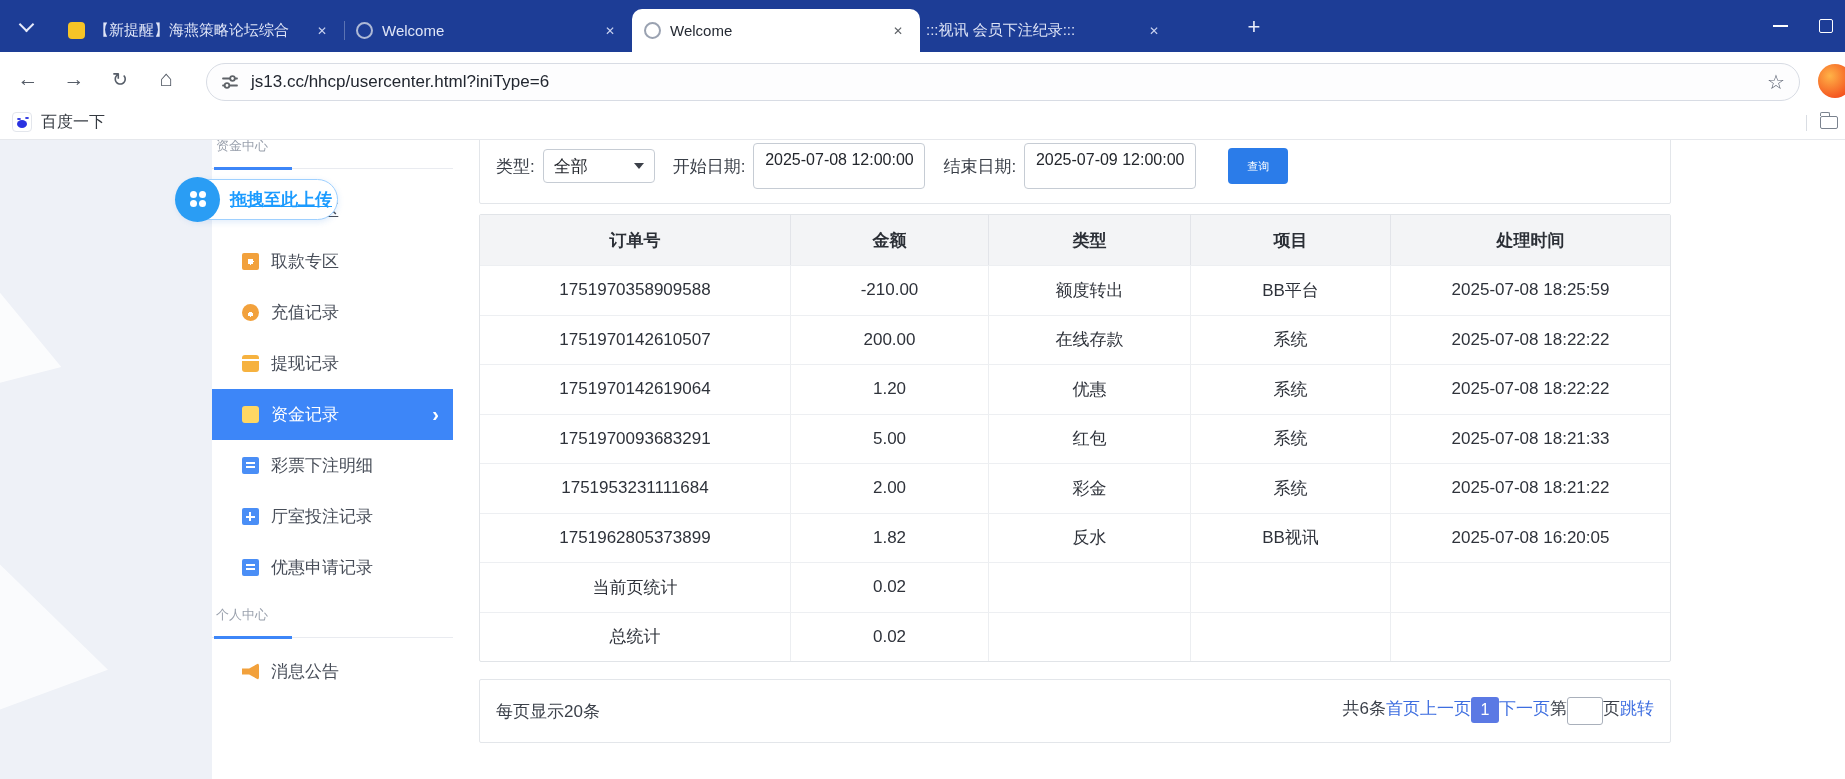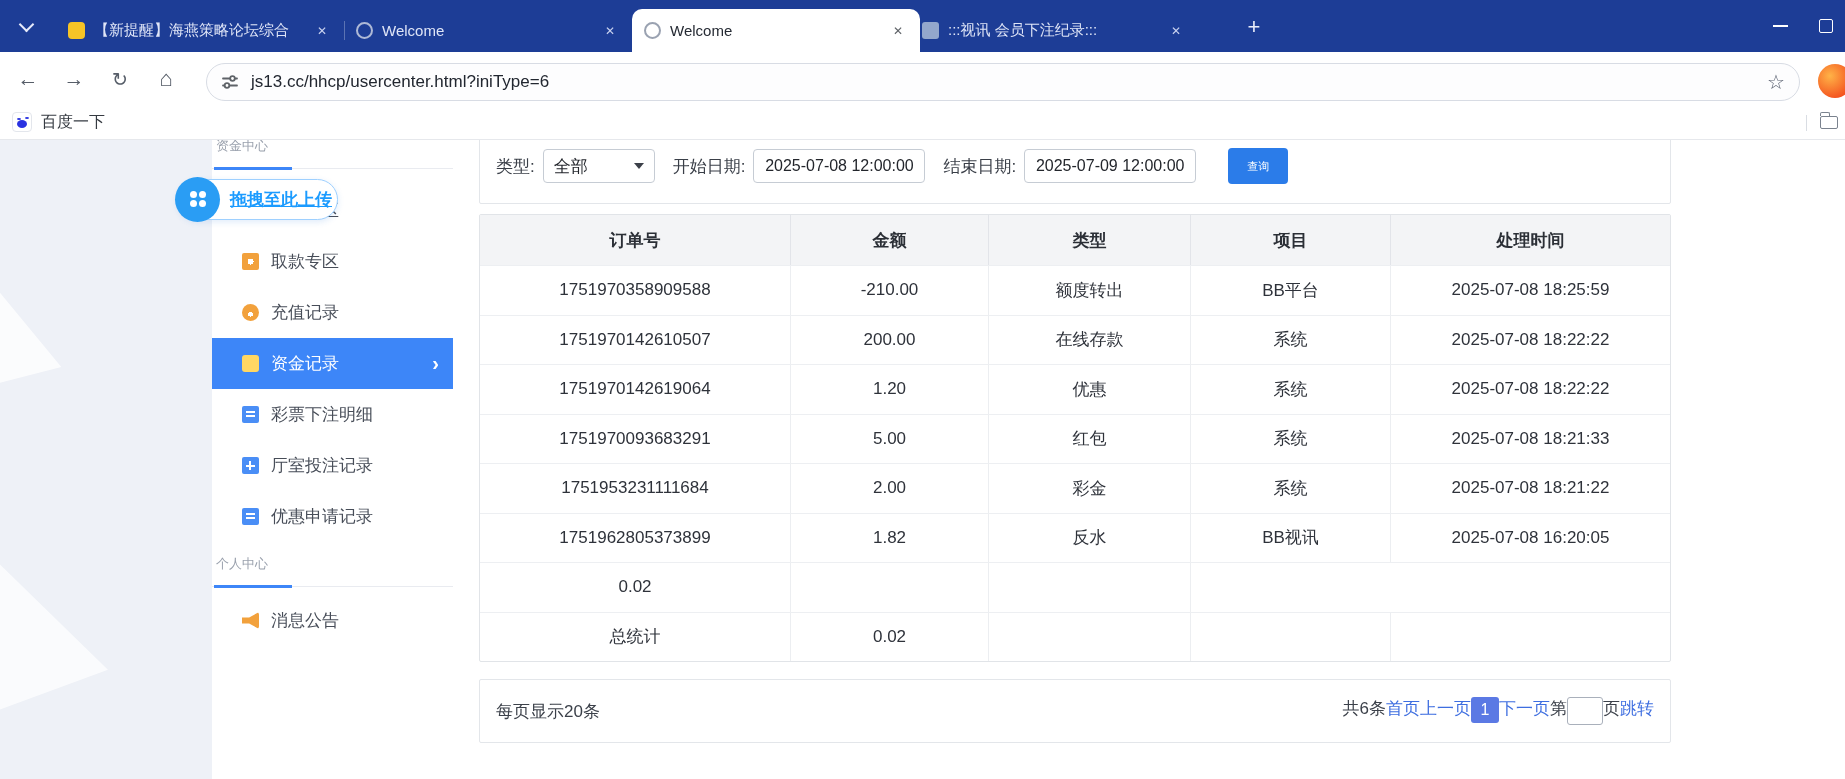--- a/index.html
+++ b/index.html
@@ -98,21 +98,21 @@
   .upload-label{position:absolute;left:52px;top:0;line-height:39px;font-size:17px;font-weight:bold;
     color:var(--upload-blue);text-decoration:underline;white-space:nowrap;}
   
   .filter-box{position:absolute;left:479px;top:-12px;width:1192px;height:76px;box-sizing:border-box;
     border:1px solid #e3e6ea;border-radius:2px;background:#fff;display:flex;align-items:center;padding-left:16px;}
   .flabel{font-size:17px;color:#3a3f48;white-space:nowrap;}
   .fselect{width:112px;height:34px;box-sizing:border-box;border:1px solid #c6ccd4;border-radius:4px;background:#fff;
     display:flex;align-items:center;justify-content:space-between;padding:0 10px;margin:0 18px 0 8px;
     font-size:17px;color:#23262c;cursor:pointer;}
   .caret{width:0;height:0;border-left:5px solid transparent;border-right:5px solid transparent;border-top:6px solid #3c4049;}
-  .finput{width:172px;height:34px;box-sizing:border-box;border:1px solid #c6ccd4;border-radius:4px;background:#fff;
+  .finput{width:172px;height:46px;box-sizing:border-box;border:1px solid #c6ccd4;border-radius:4px;background:#fff;
     line-height:32px;text-align:center;font-size:16px;color:#23262c;margin:0 18px 0 8px;white-space:nowrap;cursor:text;}
   .fbtn{width:60px;height:36px;background:var(--btn-blue);color:#fff;border-radius:4px;font-size:11px;
     line-height:36px;text-align:center;margin-left:14px;cursor:pointer;}
   
   .table{position:absolute;left:479px;top:74px;width:1192px;box-sizing:border-box;border:1px solid #e1e4e8;border-radius:2px;background:#fff;}
   .grid5{display:grid;grid-template-columns:310px 198px 202px 200px 280px;}
   .thead{height:50px;background:var(--thead-bg);}
   .hcell{display:flex;align-items:center;justify-content:center;font-size:17px;font-weight:bold;color:#2b2f36;}
   .hcell+.hcell{border-left:1px solid #e2e4e9;}
   .trow{height:48.5px;border-top:1px solid #edeff2;}
@@ -152,21 +152,21 @@
       <div class="tab sep" style="left: 344px;">
     <span class="favicon globe-favicon"></span>
     <span class="title">Welcome</span>
     <span class="close">✕</span>
   </div>
       <div class="tab active" style="left: 632px;">
     <span class="favicon globe-favicon"></span>
     <span class="title">Welcome</span>
     <span class="close">✕</span>
   </div>
-      <div class="tab" style="left: 910px; justify-content: flex-end;">
+      <div class="tab" style="left: 888px; justify-content: flex-end;">
     <span class="favicon video-favicon"></span>
     <span class="title">:::视讯 会员下注纪录:::</span>
     <span class="close">✕</span>
   </div>
     </div>
 
   <div class="navbar">
     <span class="nav-ic n1">←</span>
     <span class="nav-ic n2">→</span>
     <span class="nav-ic n3">↻</span>
@@ -215,20 +215,25 @@
           <div class="side-item">
     <span class="ic withdraw-icon"></span>
     <span class="lbl">取款专区</span>
 
   </div>
           <div class="side-item">
     <span class="ic recharge-icon"></span>
     <span class="lbl">充值记录</span>
 
   </div>
+          <div class="side-item">
+    <span class="ic cashout-icon"></span>
+    <span class="lbl">提现记录</span>
+
+  </div>
           <div class="side-item active">
     <span class="ic funds-icon"></span>
     <span class="lbl">资金记录</span>
     <span class="arrow">›</span>
   </div>
           <div class="side-item">
     <span class="ic lottery-detail-icon"></span>
     <span class="lbl">彩票下注明细</span>
 
   </div>
@@ -314,20 +319,21 @@
     <div class="cell">2025-07-08 18:21:22</div>
   </div>
           <div class="trow grid5">
     <div class="cell">1751962805373899</div>
     <div class="cell">1.82</div>
     <div class="cell">反水</div>
     <div class="cell">BB视讯</div>
     <div class="cell">2025-07-08 16:20:05</div>
   </div>
           <div class="trow grid5">
+    <div class="cell">当前页统计</div>
     <div class="cell">0.02</div>
     <div class="cell"></div>
     <div class="cell"></div>
     <div class="cell"></div>
   </div>
           <div class="trow grid5">
     <div class="cell">总统计</div>
     <div class="cell">0.02</div>
     <div class="cell"></div>
     <div class="cell"></div>

